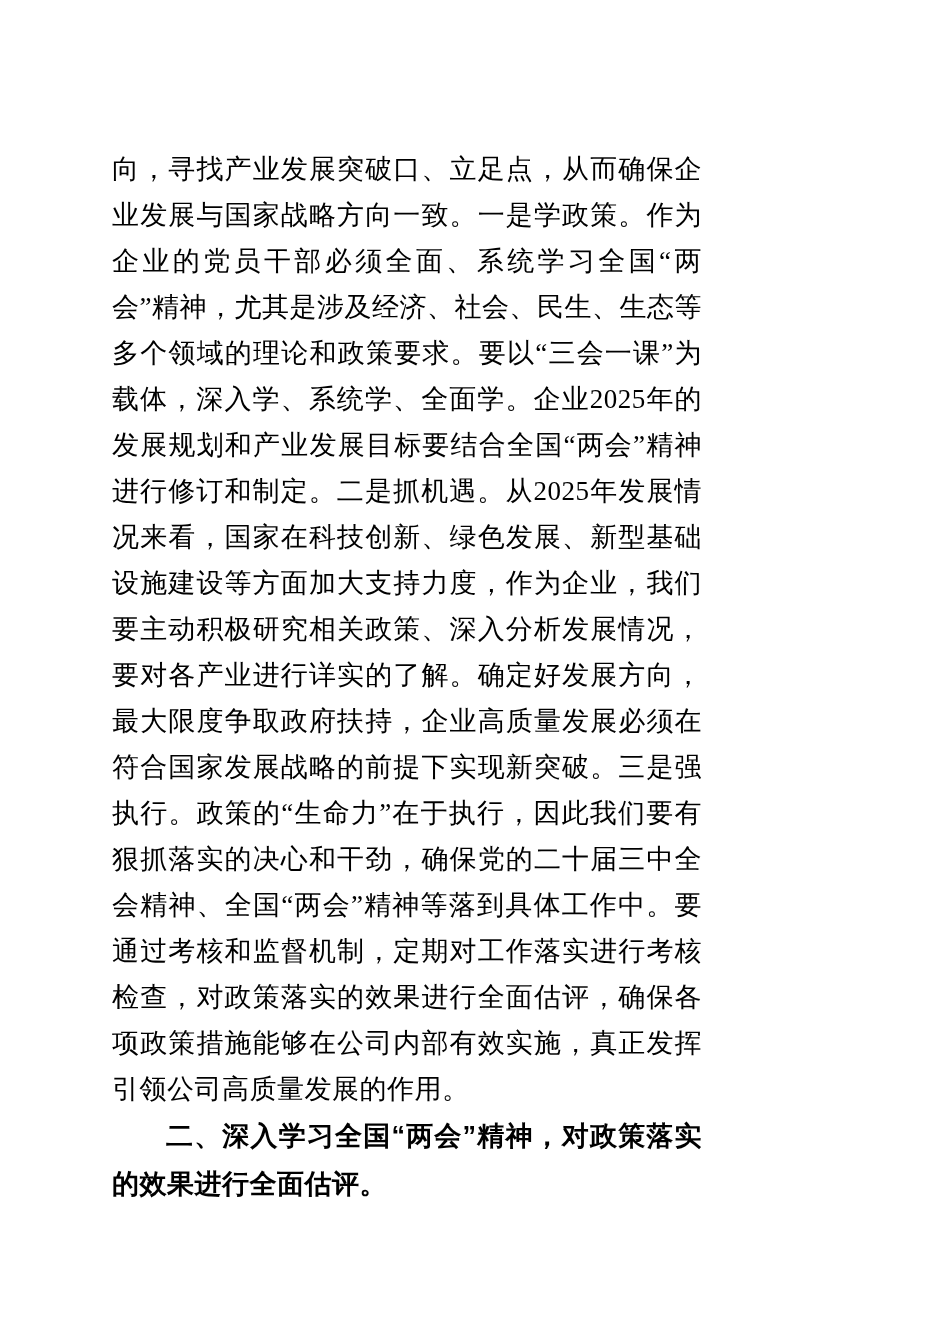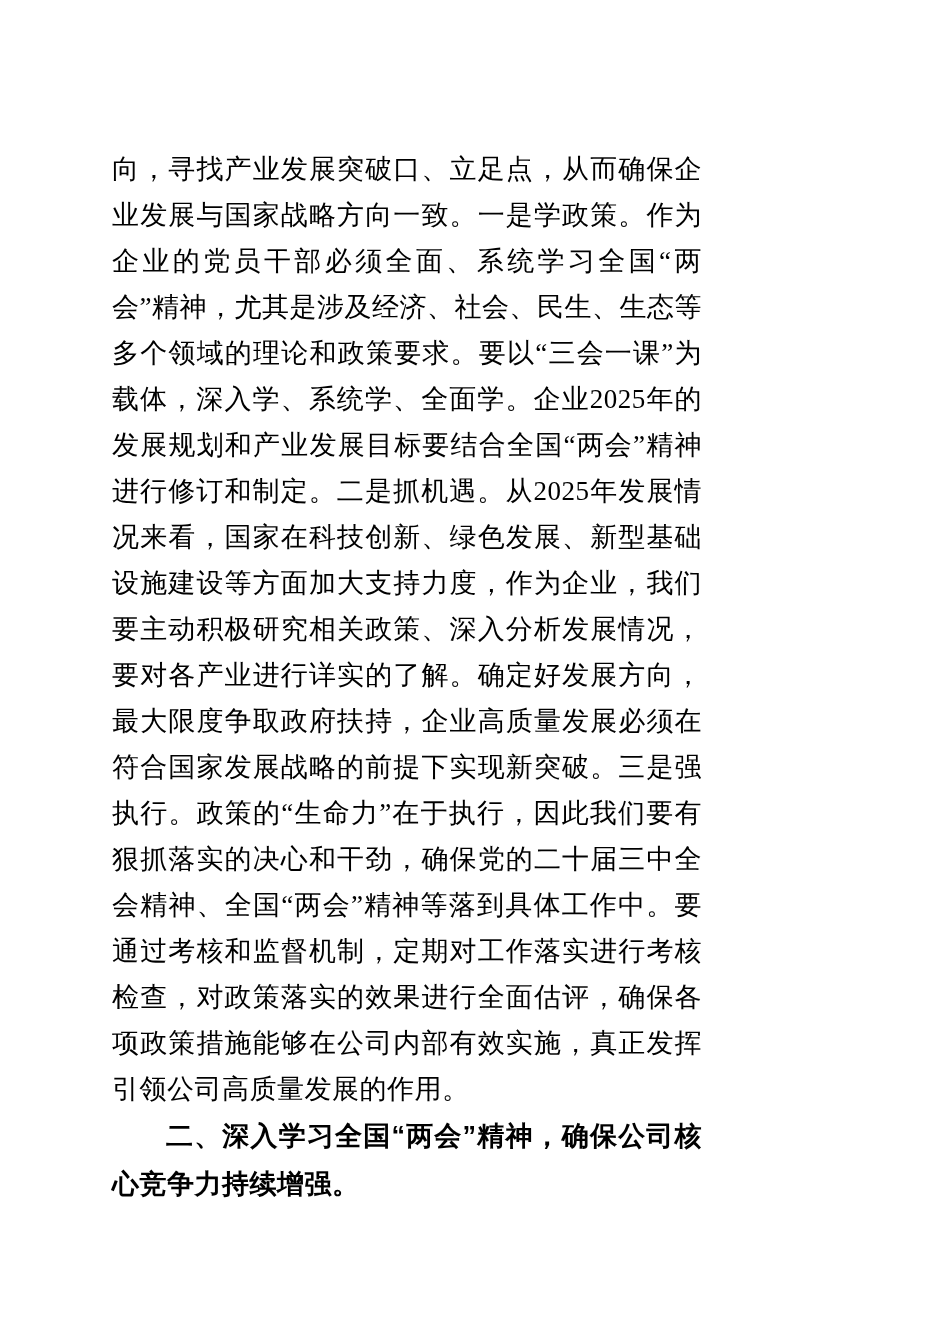--- a/index.html
+++ b/index.html
@@ -48,15 +48,15 @@
     word-break: break-all;
     text-indent: 2em;
   }
 </style>
 </head>
 <body>
 
 <div class="page">
   <p class="para no-indent">向，寻找产业发展突破口、立足点，从而确保企业发展与国家战略方向一致。一是学政策。作为企业的党员干部必须全面、系统学习全国“两会”精神，尤其是涉及经济、社会、民生、生态等多个领域的理论和政策要求。要以“三会一课”为载体，深入学、系统学、全面学。企业2025年的发展规划和产业发展目标要结合全国“两会”精神进行修订和制定。二是抓机遇。从2025年发展情况来看，国家在科技创新、绿色发展、新型基础设施建设等方面加大支持力度，作为企业，我们要主动积极研究相关政策、深入分析发展情况，要对各产业进行详实的了解。确定好发展方向，最大限度争取政府扶持，企业高质量发展必须在符合国家发展战略的前提下实现新突破。三是强执行。政策的“生命力”在于执行，因此我们要有狠抓落实的决心和干劲，确保党的二十届三中全会精神、全国“两会”精神等落到具体工作中。要通过考核和监督机制，定期对工作落实进行考核检查，对政策落实的效果进行全面估评，确保各项政策措施能够在公司内部有效实施，真正发挥引领公司高质量发展的作用。</p>
 
-  <p class="heading">二、深入学习全国“两会”精神，确保公司核心竞争力持续增强。</p>
+  <p class="heading">二、深入学习全国“两会”精神，对政策落实的效果进行全面估评。</p>
 
 </div>
 
 </body></html>

